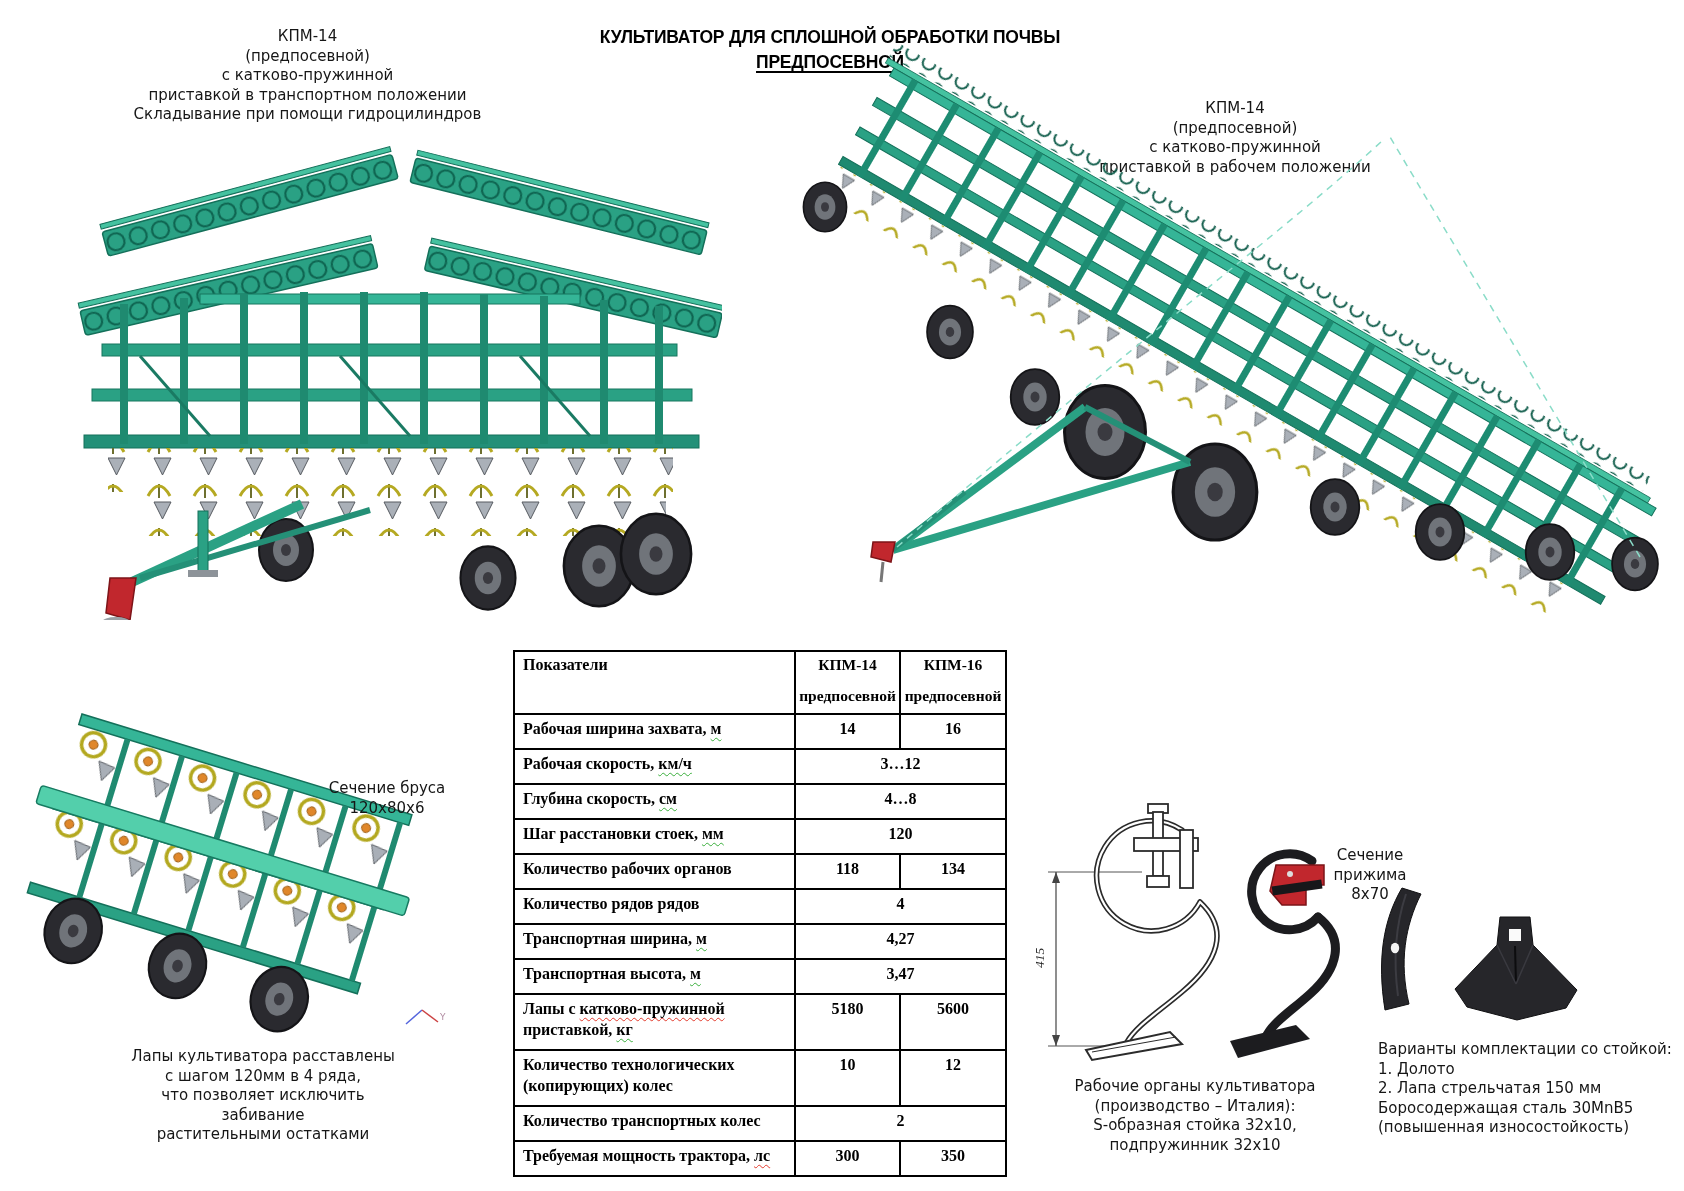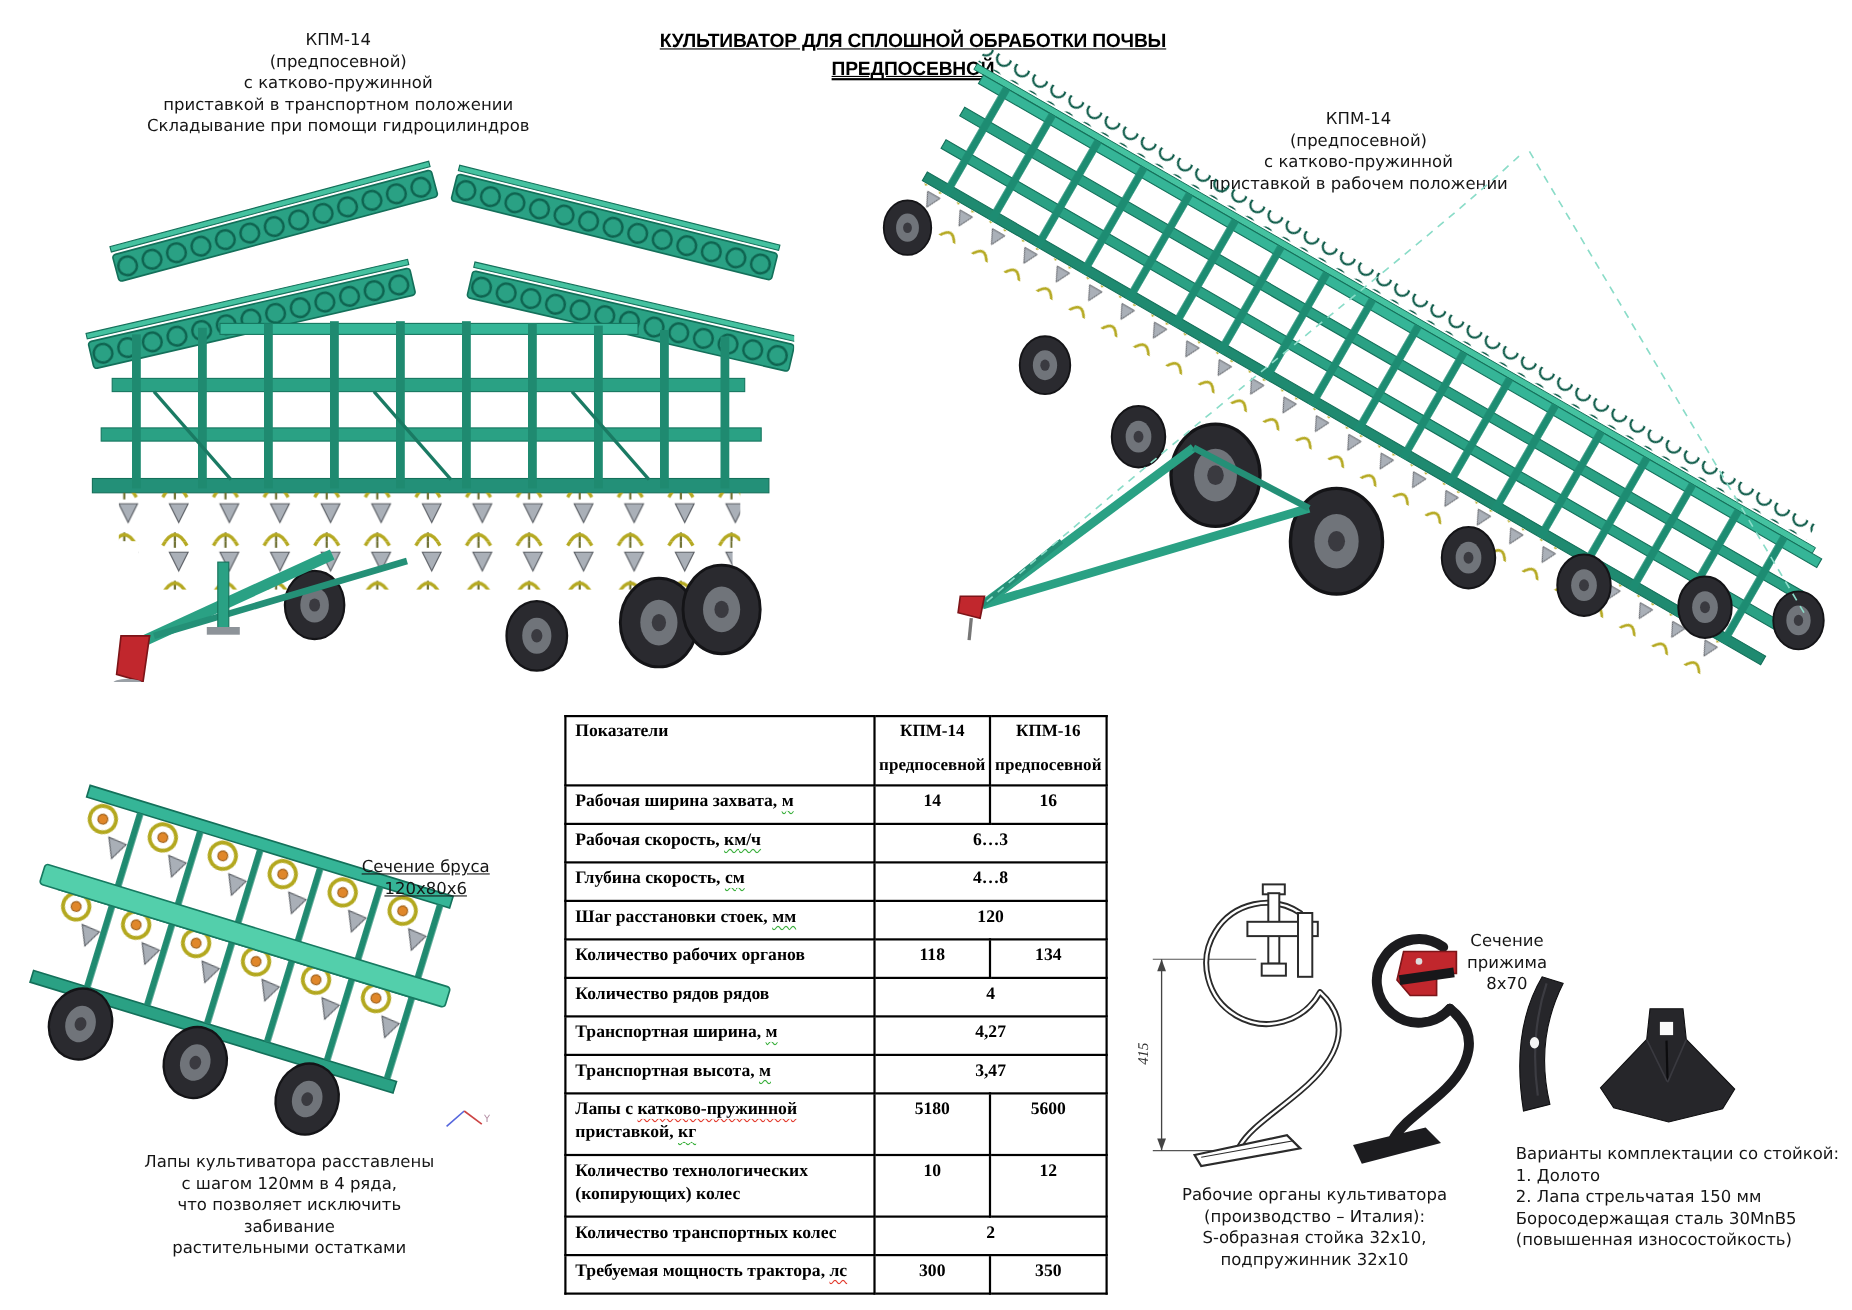--- a/index.html
+++ b/index.html
@@ -27,21 +27,21 @@
   .sq-red{text-decoration-line:underline;text-decoration-style:wavy;text-decoration-color:#e23b2e;
           text-decoration-thickness:1px;text-underline-offset:3px;}
   .dim-label{font-family:"Liberation Serif",serif;font-style:italic;font-size:13.5px;fill:#2b2b2b;}
   svg{display:block;}
 </style>
 </head>
 <body>
 
 <div class="page">
 
-  <div class="abs title-wrap" style="left:500px;top:27px;width:660px;text-decoration:underline;">
+  <div class="abs title-wrap" style="left:500px;top:27px;width:660px;">
     <div class="title-line1">КУЛЬТИВАТОР ДЛЯ СПЛОШНОЙ ОБРАБОТКИ ПОЧВЫ</div>
     <div class="title-line2">ПРЕДПОСЕВНОЙ</div>
   </div>
 
   <div class="abs cap" style="left:115px;top:27px;width:385px;">КПМ-14
 (предпосевной)
 с катково-пружинной
 приставкой в транспортном положении
 Складывание при помощи гидроцилиндров</div>
 
@@ -203,21 +203,21 @@
         <use href="#wheel3" transform="translate(272,215) scale(1.05)"></use>
       </g>
     </g>
     <g transform="translate(398,368)">
       <line x1="0" y1="0" x2="-16" y2="14" stroke="#5566dd" stroke-width="1.5"></line>
       <line x1="0" y1="0" x2="16" y2="12" stroke="#cc4444" stroke-width="1.5"></line>
       <text x="18" y="10" font-size="9" fill="#b08aa0">Y</text>
     </g>
   </svg>
 
-  <div class="abs cap" style="left:312px;top:779px;width:150px;text-decoration:underline;">Сечение бруса
+  <div class="abs cap" style="left:312px;top:779px;width:150px;">Сечение бруса
 120х80х6</div>
 
   <div class="abs cap" style="left:123px;top:1047px;width:280px;">Лапы культиватора расставлены
 с шагом 120мм в 4 ряда,
 что позволяет исключить забивание
 растительными остатками</div>
 
   <table class="spec abs" style="left:513px;top:650px;">
     <colgroup>
         <col style="width:281px">
@@ -238,21 +238,21 @@
       </tr>
     </thead>
     <tbody id="spec-tbody">
         <tr>
           <td class="c-label"><span>Рабочая ширина захвата, </span><span class="sq-green">м</span></td>
           <td class="c-val">14</td>
           <td class="c-val">16</td>
         </tr>
         <tr>
           <td class="c-label"><span>Рабочая скорость, </span><span class="sq-green">км/ч</span></td>
-          <td class="c-val" colspan="2">6…3</td>
+          <td class="c-val" colspan="2">3…12</td>
         </tr>
         <tr>
           <td class="c-label"><span>Глубина скорость, </span><span class="sq-green">см</span></td>
           <td class="c-val" colspan="2">4…8</td>
         </tr>
         <tr>
           <td class="c-label"><span>Шаг расстановки стоек, </span><span class="sq-green">мм</span></td>
           <td class="c-val" colspan="2">120</td>
         </tr>
         <tr>

